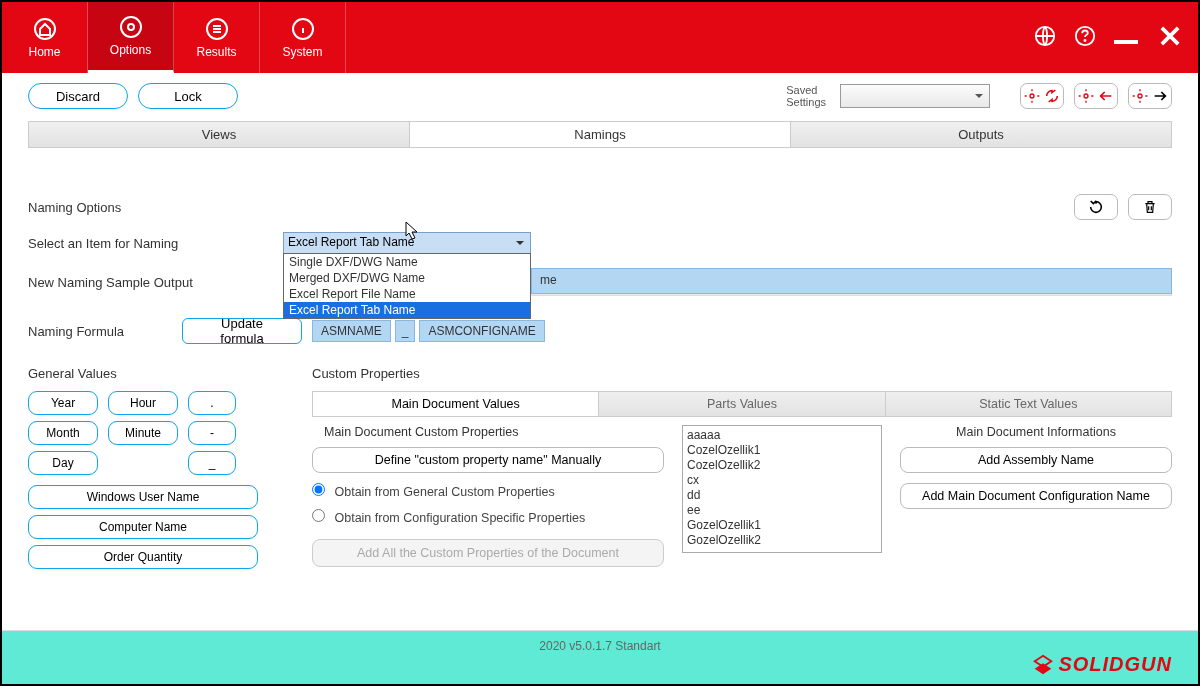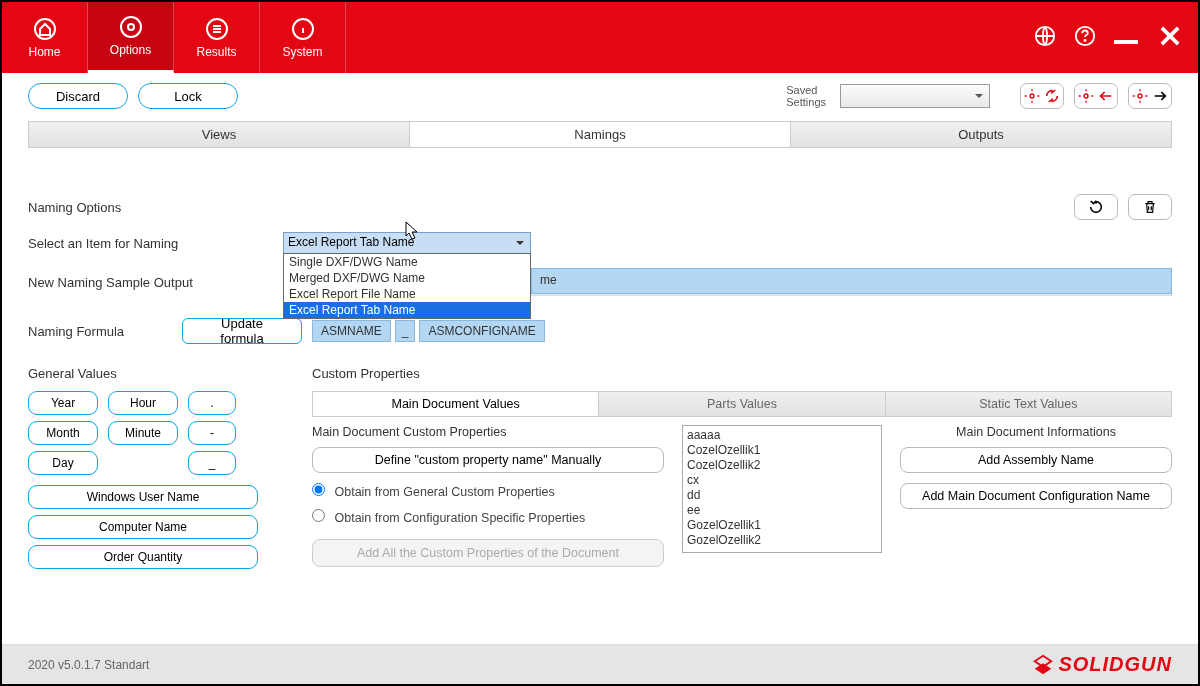--- a/index.html
+++ b/index.html
@@ -66,34 +66,34 @@
 
   .cp { flex: 1; }
   .cp h4 { font-size: 13px; font-weight: normal; margin-bottom: 10px; }
   .cp-tabs { display: flex; border: 1px solid #ccc; }
   .cp-tab { flex: 1; text-align: center; padding: 5px 0; background: linear-gradient(#efefef,#e2e2e2); border-right: 1px solid #ccc; cursor: pointer; font-size: 12.5px; color: #666; }
   .cp-tab.active { background: #fff; color: #000; }
   .cp-tab:last-child { border-right: none; }
 
   .cp-body { display: flex; margin-top: 8px; gap: 18px; }
   .cp-left { flex: 1; }
-  .cp-left h5 { font-size: 12.5px; font-weight: normal; margin-bottom: 8px; }
+  .cp-left h5 { font-size: 12.5px; font-weight: normal; margin-bottom: 8px; margin-left: 12px; }
   .cp-left .btn-long { width: 100%; border-radius: 8px; height: 26px; border:1px solid #bbb; background:#fff; font-size: 12.5px; cursor: pointer; }
   .cp-left label { display: block; font-size: 12.5px; margin-top: 10px; color: #444; }
   .cp-left input[type=radio] { margin-right: 6px; }
   .cp-left .btn-disabled { width: 100%; border-radius: 8px; height: 28px; border:1px solid #ccc; background:#f4f4f4; font-size: 12.5px; color:#aaa; margin-top: 14px; }
 
   .cp-list { width: 200px; height: 128px; border: 1px solid #aaa; overflow-y: scroll; font-size: 12px; padding: 2px 4px; line-height: 15px; }
 
   .cp-right { width: 272px; }
   .cp-right h5 { font-size: 12.5px; font-weight: normal; margin-bottom: 8px; text-align: center; }
   .cp-right .btn-long { width: 100%; border-radius: 8px; height: 26px; border:1px solid #bbb; background:#fff; font-size: 12.5px; cursor: pointer; margin-bottom: 10px; }
 
   
-  .footer { position: absolute; bottom: 0; left: 0; right: 0; border-top: 1px solid #ddd; padding: 8px 26px; display: flex; align-items: center; background:#e5e5e5; }
+  .footer { position: absolute; bottom: 0; left: 0; right: 0; border-top: 1px solid #ddd; padding: 8px 26px; display: flex; align-items: center; background:#5eead4;flex-direction:column; }
   .ver { font-size: 12px; color: #666; }
   .logo { margin-left: auto; display: flex; align-items: center; color: #e30613; font-weight: 700; font-size: 20px; letter-spacing: 1px; font-style: italic;}
   .logo svg { width: 22px; height: 22px; margin-right: 4px; }
 
   
   .cursor { position:absolute; left: 403px; top: 219px; width: 14px; height: 20px; z-index: 50; pointer-events:none; }
 </style>
 </head>
 <body>
 

